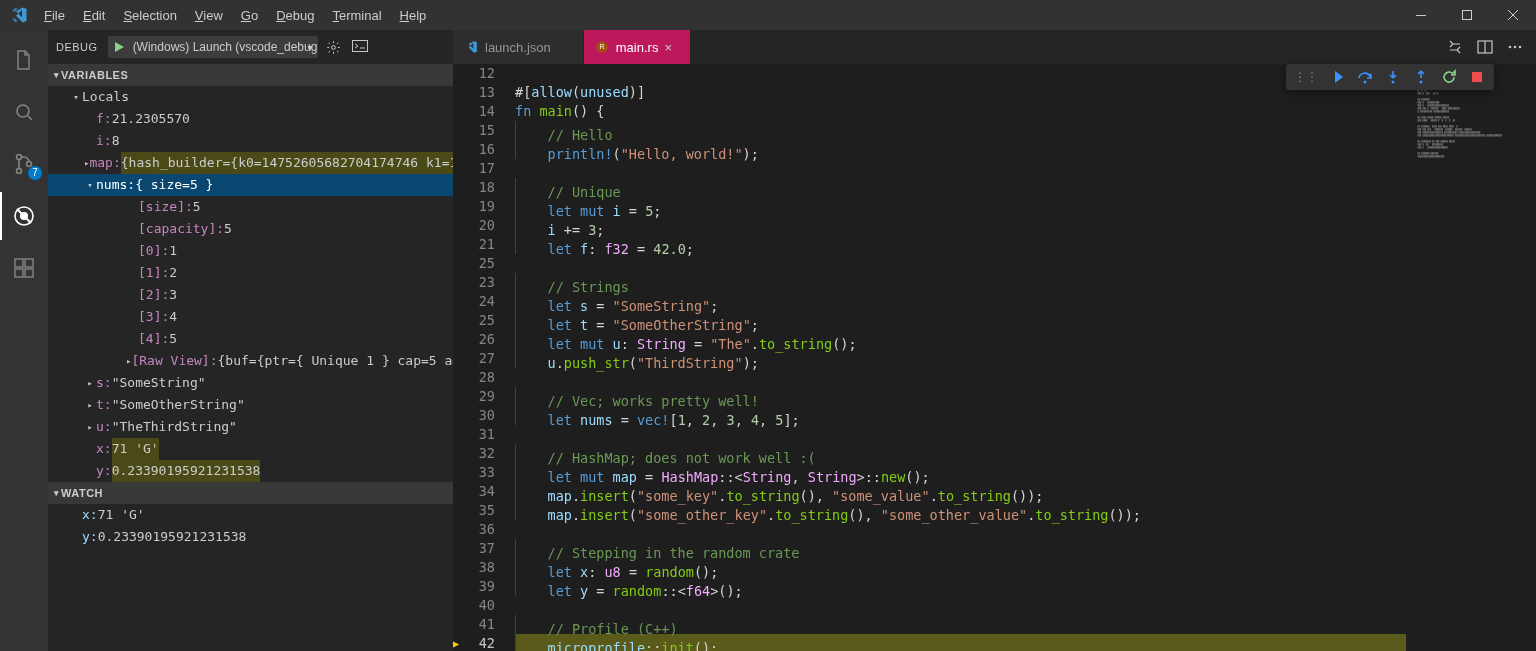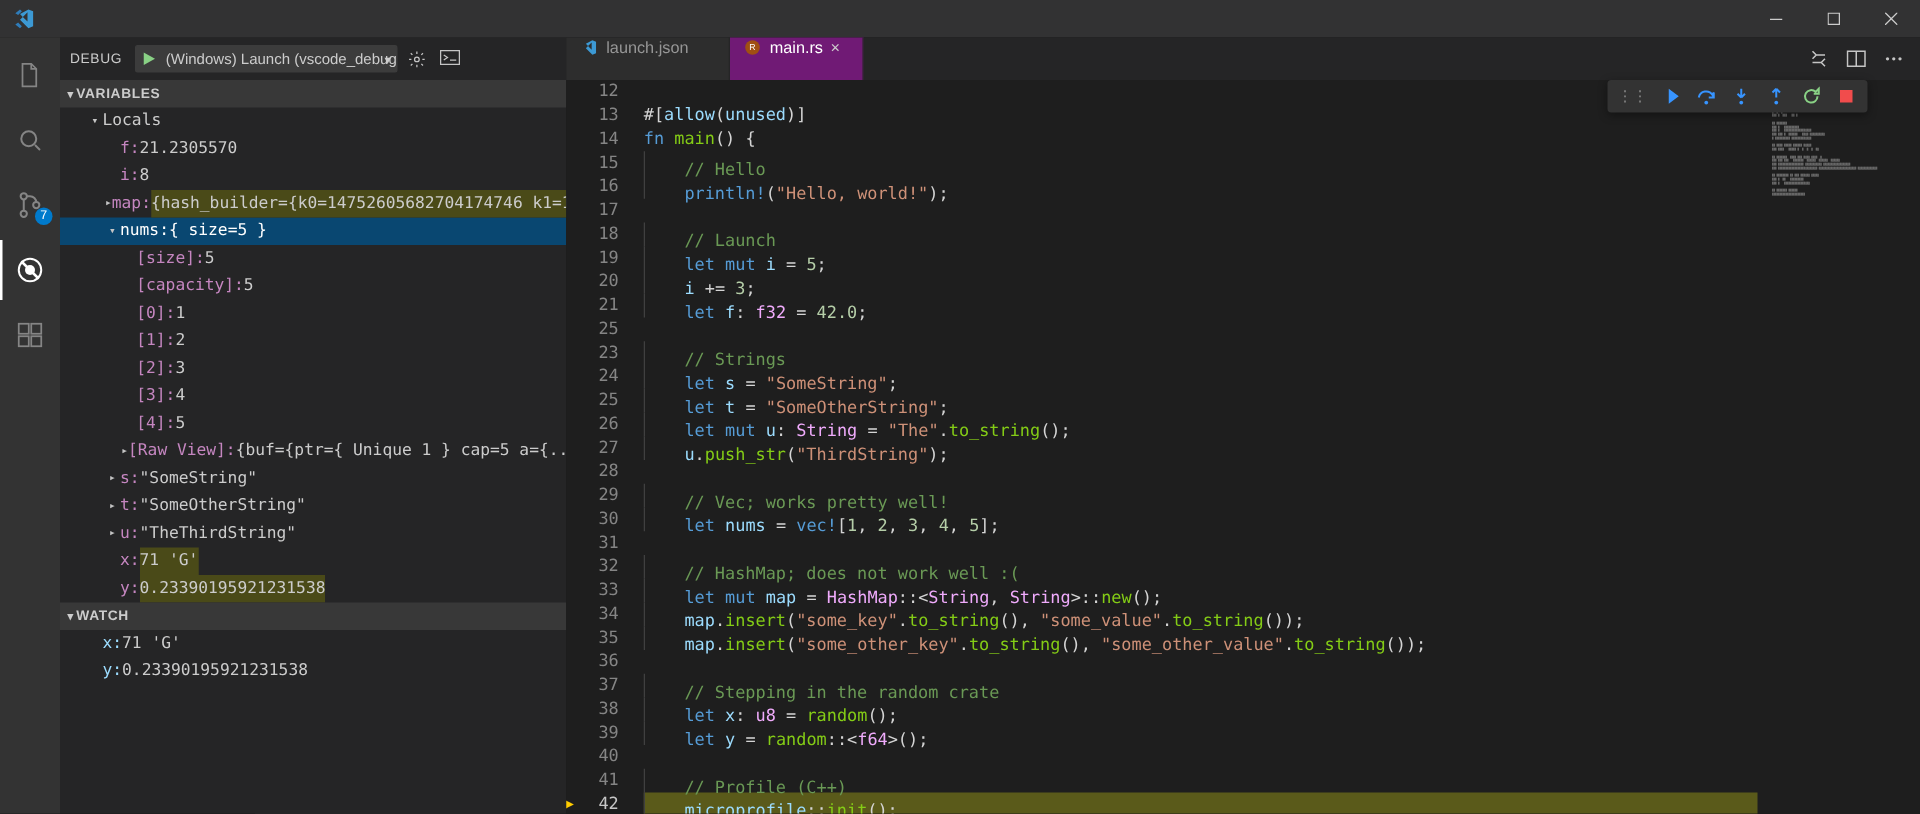--- a/index.html
+++ b/index.html
@@ -43,30 +43,30 @@
   .panel-section-hdr { height:22px; background:#383838; display:flex; align-items:center; padding-left:6px; font-size:11px; font-weight:600; letter-spacing:0.5px; color:#cccccc;}
   .panel-section-hdr .tw { margin-right:2px; font-size:9px;}
   .tree { font-family:Consolas, monospace; font-size:13px; line-height:22px;}
   .row { height:22px; display:flex; align-items:center; padding-left:8px; white-space:nowrap;}
   .row .tw { width:12px; font-size:9px; color:#c5c5c5; display:inline-block; text-align:center;}
   .row .name { color:#c586c0; }
   .row .val { color:#cccccc; }
   .row .valh { background:#4a4a18; }
   .row.d1 { padding-left:22px;}
   .row.d2 { padding-left:36px;}
-  .row.d3 { padding-left:49px;}
+  .row.d3 { padding-left:78px;}
   .row.sel { background:#094771; }
   .row.sel .name { color:#ffffff; }
   .row.sel .val { color:#ffffff; }
   .row .col { color:#9cdcfe;}
   
   .editorarea { flex:1; display:flex; flex-direction:column; background:#1e1e1e; position:relative;}
   .tabs { height:34px; background:#252526; display:flex; align-items:stretch;}
-  .tab { display:flex; align-items:flex-start; padding:0 10px; gap:6px; color:#969696; background:#2d2d2d; border-right:1px solid #252526; font-size:13px;}
-  .tab.active { background:#701a75; color:#ffffff;}
+  .tab { display:flex; align-items:center; padding:0 10px; gap:6px; color:#969696; background:#2d2d2d; border-right:1px solid #252526; font-size:13px;}
+  .tab.active { background:#be185d; color:#ffffff;}
   .tab .ico { width:16px;height:16px; display:flex;align-items:center;justify-content:center;}
   .tab .close { width:16px; color:#cccccc;}
   .tabright { margin-left:auto; display:flex; align-items:center; gap:8px; padding-right:10px; color:#c5c5c5;}
   .tabright .ic { width:22px;height:22px; display:flex;align-items:center;justify-content:center;}
   .dbgbar { position:absolute; top:34px; left:833px; height:26px; background:#333333; border-radius:3px; box-shadow:0 2px 8px rgba(0,0,0,.4); display:flex; align-items:center; padding:0 4px; gap:2px; z-index:5;}
   .dbgbar .grip { color:#888; font-size:12px; padding:0 4px; cursor:grab;}
   .dbgbar .btn { width:26px;height:26px; display:flex;align-items:center;justify-content:center;}
   .editor { flex:1; display:flex; overflow:hidden; font-family:Consolas, monospace; font-size:13.5px; line-height:19px;}
   .gutter { width:58px; text-align:right; color:#858585; padding-top:0; padding-right:16px; position:relative;}
   .gline { height:19px; padding-right:0;}
@@ -92,20 +92,30 @@
 </style>
 </head>
 <body>
 
 <div class="titlebar">
   <div class="vs-logo">
     <svg width="18" height="18" viewBox="0 0 24 24">
         <path fill="#3c99d4" d="M17 2l5 2v16l-5 2-9-9 3-3 5 5V5l-5 5-3-3z"></path>
         <path fill="#2f7cb9" d="M3 6l3 2 4-4-2-2zM3 18l3-2 4 4-2 2z"></path>
       </svg>
+  </div>
+  <div class="menubar">
+    <span><u>F</u>ile</span>
+    <span><u>E</u>dit</span>
+    <span><u>S</u>election</span>
+    <span><u>V</u>iew</span>
+    <span><u>G</u>o</span>
+    <span><u>D</u>ebug</span>
+    <span><u>T</u>erminal</span>
+    <span><u>H</u>elp</span>
   </div>
   <div class="winbtns">
     <div>
         <svg width="10" height="10">
           <rect y="5" width="10" height="1" fill="#ccc"></rect>
         </svg>
       </div>
     <div>
         <svg width="10" height="10">
           <rect x="0.5" y="0.5" width="9" height="9" fill="none" stroke="#ccc"></rect>
@@ -413,21 +423,21 @@
           <div class="gline">41</div>
           <div class="gline cur" style="position: relative;"><span style="position:absolute;left:-2px;color:#ffcc00">▶</span>42</div>
         </div>
       <div class="code" id="code">
           <div class="cline">&nbsp;</div>
           <div class="cline"><span class="c-attr">#[</span><span class="c-attrin">allow</span><span class="c-attr">(</span><span class="c-attrin">unused</span><span class="c-attr">)]</span></div>
           <div class="cline"><span class="c-key">fn</span> <span class="c-fn">main</span><span class="c-punc">() {</span></div>
           <div class="cline"><span style="border-left:1px solid #404040;display:inline-block;width:0;height:19px;margin-right:-1px"></span>    <span class="c-comment">// Hello</span></div>
           <div class="cline"><span style="border-left:1px solid #404040;display:inline-block;width:0;height:19px;margin-right:-1px"></span>    <span class="c-mac">println!</span><span class="c-punc">(</span><span class="c-str">"Hello, world!"</span><span class="c-punc">);</span></div>
           <div class="cline">&nbsp;</div>
-          <div class="cline"><span style="border-left:1px solid #404040;display:inline-block;width:0;height:19px;margin-right:-1px"></span>    <span class="c-comment">// Launch</span></div>
+          <div class="cline"><span style="border-left:1px solid #404040;display:inline-block;width:0;height:19px;margin-right:-1px"></span>    <span class="c-comment">// Unique</span></div>
           <div class="cline"><span style="border-left:1px solid #404040;display:inline-block;width:0;height:19px;margin-right:-1px"></span>    <span class="c-key">let</span> <span class="c-mut">mut</span> <span class="c-var">i</span> <span class="c-punc">=</span> <span class="c-num">5</span><span class="c-punc">;</span></div>
           <div class="cline"><span style="border-left:1px solid #404040;display:inline-block;width:0;height:19px;margin-right:-1px"></span>    <span class="c-var">i</span> <span class="c-punc">+=</span> <span class="c-num">3</span><span class="c-punc">;</span></div>
           <div class="cline"><span style="border-left:1px solid #404040;display:inline-block;width:0;height:19px;margin-right:-1px"></span>    <span class="c-key">let</span> <span class="c-var">f</span><span class="c-punc">:</span> <span class="c-type">f32</span> <span class="c-punc">=</span> <span class="c-num">42.0</span><span class="c-punc">;</span></div>
           <div class="cline">&nbsp;</div>
           <div class="cline"><span style="border-left:1px solid #404040;display:inline-block;width:0;height:19px;margin-right:-1px"></span>    <span class="c-comment">// Strings</span></div>
           <div class="cline"><span style="border-left:1px solid #404040;display:inline-block;width:0;height:19px;margin-right:-1px"></span>    <span class="c-key">let</span> <span class="c-var">s</span> <span class="c-punc">=</span> <span class="c-str">"SomeString"</span><span class="c-punc">;</span></div>
           <div class="cline"><span style="border-left:1px solid #404040;display:inline-block;width:0;height:19px;margin-right:-1px"></span>    <span class="c-key">let</span> <span class="c-var">t</span> <span class="c-punc">=</span> <span class="c-str">"SomeOtherString"</span><span class="c-punc">;</span></div>
           <div class="cline"><span style="border-left:1px solid #404040;display:inline-block;width:0;height:19px;margin-right:-1px"></span>    <span class="c-key">let</span> <span class="c-mut">mut</span> <span class="c-var">u</span><span class="c-punc">:</span> <span class="c-type">String</span> <span class="c-punc">=</span> <span class="c-str">"The"</span><span class="c-punc">.</span><span class="c-fn">to_string</span><span class="c-punc">();</span></div>
           <div class="cline"><span style="border-left:1px solid #404040;display:inline-block;width:0;height:19px;margin-right:-1px"></span>    <span class="c-var">u</span><span class="c-punc">.</span><span class="c-fn">push_str</span><span class="c-punc">(</span><span class="c-str">"ThirdString"</span><span class="c-punc">);</span></div>
           <div class="cline">&nbsp;</div>

